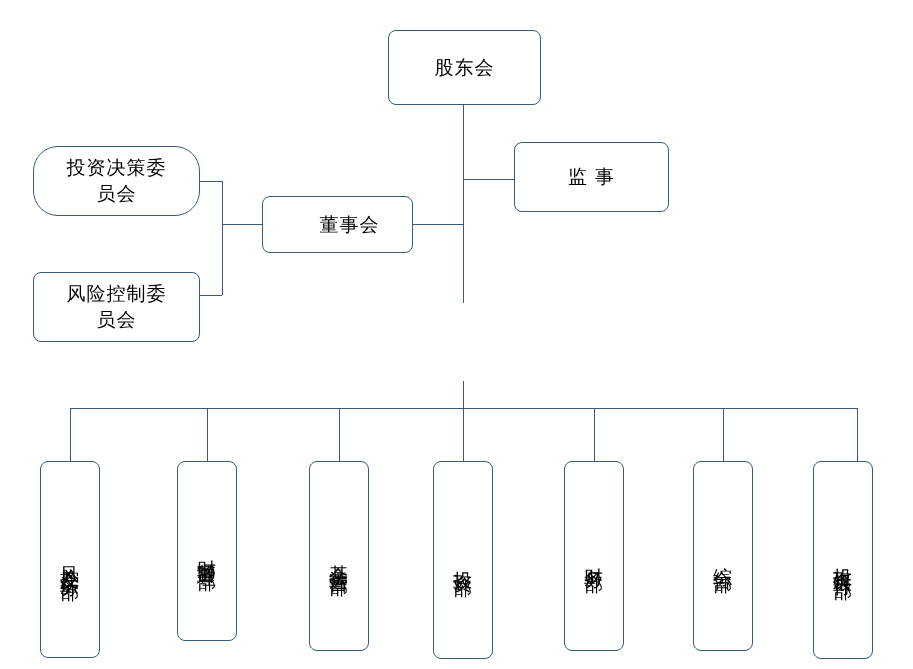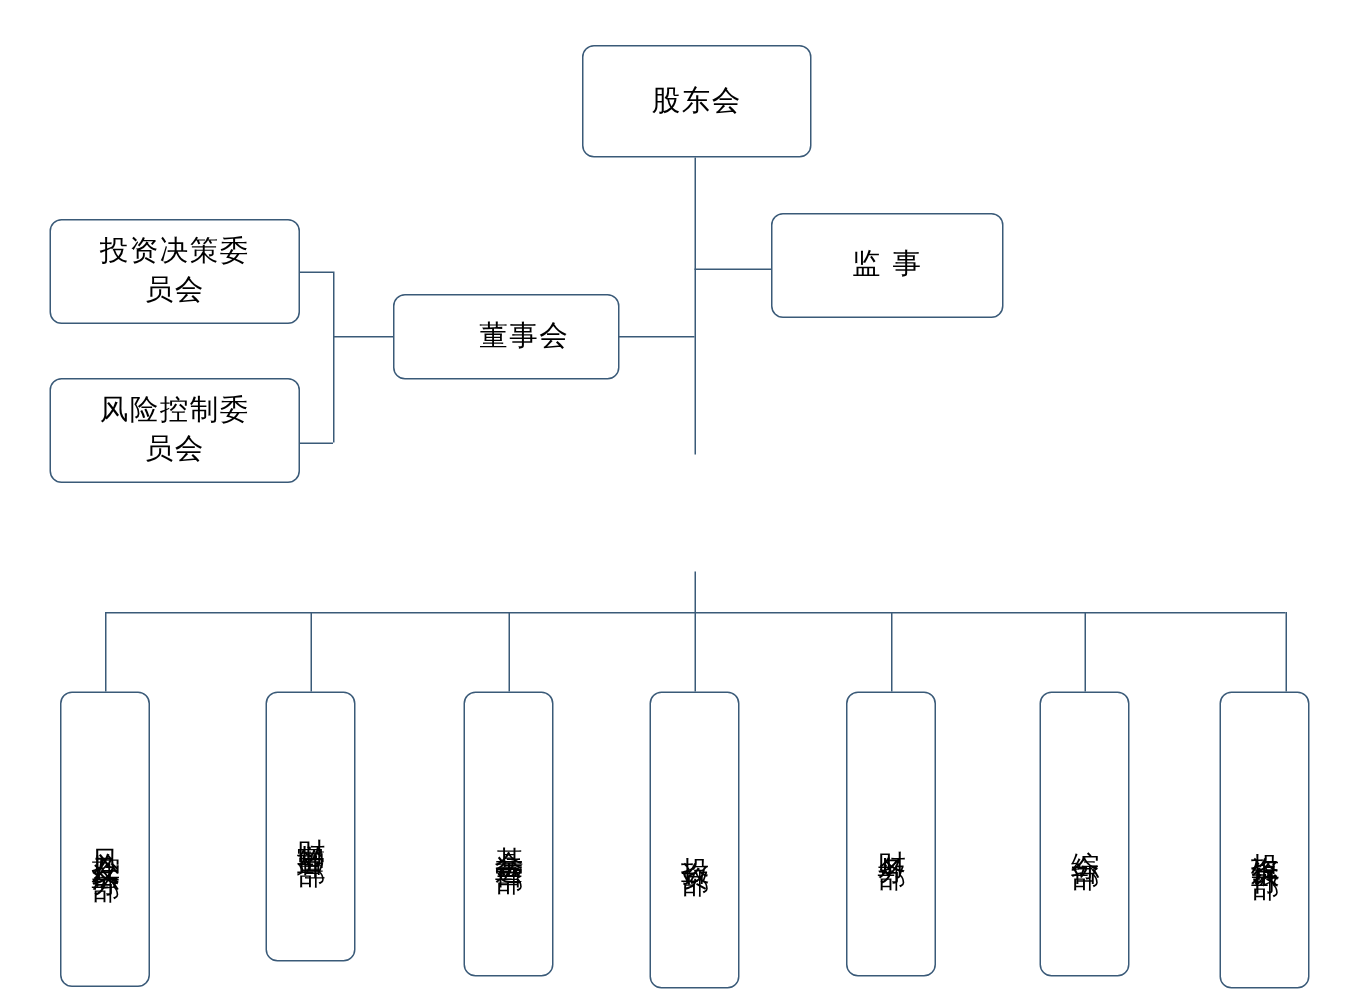--- a/index.html
+++ b/index.html
@@ -82,26 +82,26 @@
   </div>
 
   <div class="node" style="left:388px; top:30px; width:153px; height:75px;">
     <span class="label">股东会</span>
   </div>
 
   <div class="node" style="left:262px; top:196px; width:151px; height:57px;padding-left:24px;">
     <span class="label">董事会</span>
   </div>
 
-  <div class="node" style="left:33px; top:146px; width:167px; height:70px;">
+  <div class="node" style="left:33px; top:146px; width:167px; height:70px;border-radius:25px;">
     <span class="label">投资决策委
 员会</span>
   </div>
 
-  <div class="node" style="left:33px; top:252px; width:167px; height:70px;">
+  <div class="node" style="left:33px; top:272px; width:167px; height:70px;">
     <span class="label">风险控制委
 员会</span>
   </div>
 
 
   <div class="node vertical" style="left:40px; top:461px; width:60px; height:197px;">
     <span class="label">风控及法务部</span>
   </div>
 
   <div class="node vertical" style="left:177px; top:461px; width:60px; height:180px;">

